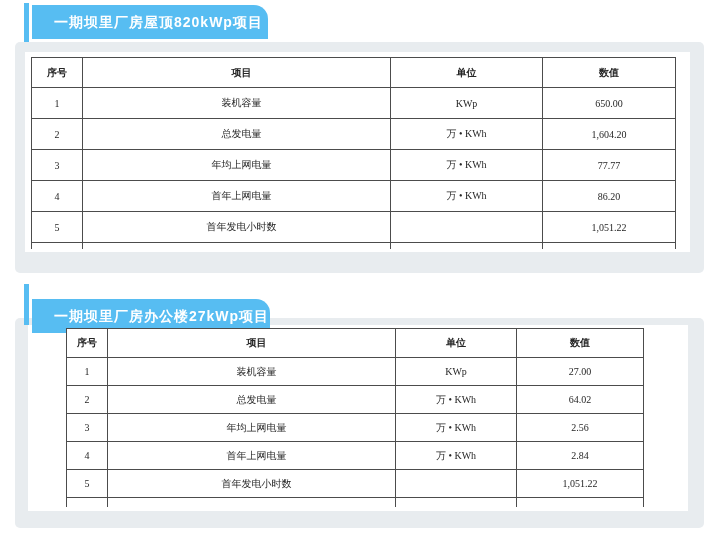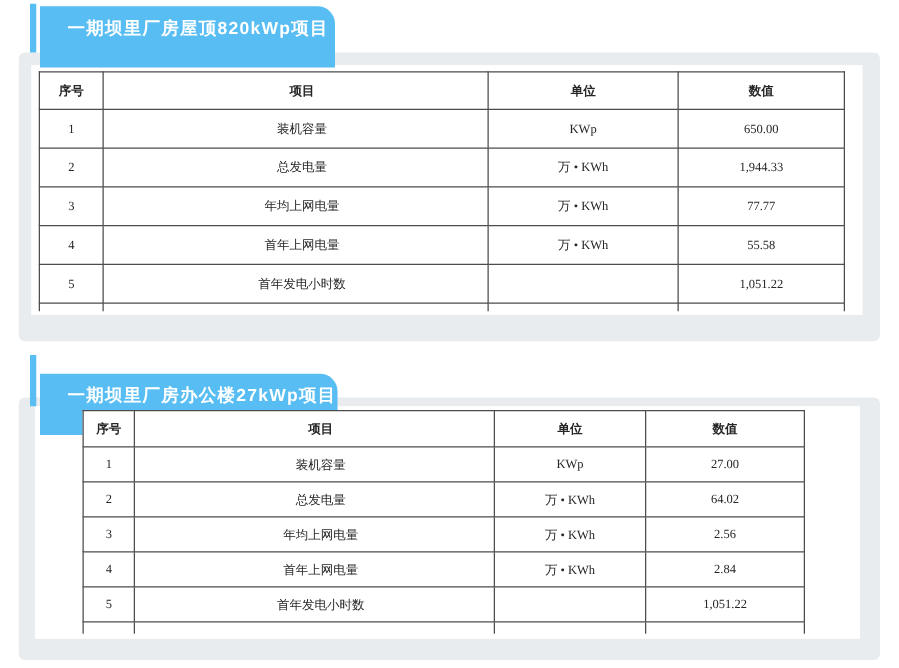--- a/index.html
+++ b/index.html
@@ -6,21 +6,21 @@
   body{
     width:719px;height:534px;overflow:hidden;position:relative;
     background:#ffffff;
     font-family:"Liberation Serif","DejaVu Serif",serif;
     color:#262626;
   }
   .panel{position:absolute;background:#e8ecef;border-radius:5px;}
   .card{position:absolute;background:#ffffff;}
   .accent-bar{position:absolute;width:5px;background:#57bdf2;}
   .badge{
-    position:absolute;height:49px;line-height:35px;background:#57bdf2;
+    position:absolute;height:34px;line-height:35px;background:#57bdf2;
     border-radius:0 14px 0 0;color:#ffffff;
     font-family:"Liberation Sans","DejaVu Sans",sans-serif;
     font-weight:bold;font-size:14px;letter-spacing:1px;
     padding-left:22px;box-sizing:border-box;white-space:nowrap;
   }
   table{border-collapse:collapse;table-layout:fixed;position:absolute;background:#ffffff;}
   td,th{
     border:1px solid #4c4c4c;font-size:10px;font-weight:normal;
     padding:0;text-align:center;overflow:hidden;white-space:nowrap;
     box-sizing:border-box;
@@ -66,33 +66,33 @@
   <tr>
     <td>1</td>
     <td class="col-item">装机容量</td>
     <td>KWp</td>
     <td>650.00</td>
   </tr>
   <tr>
     <td>2</td>
     <td class="col-item">总发电量</td>
     <td>万 • KWh</td>
-    <td>1,944.33</td>
+    <td>1,604.20</td>
   </tr>
   <tr>
     <td>3</td>
     <td class="col-item">年均上网电量</td>
     <td>万 • KWh</td>
     <td>77.77</td>
   </tr>
   <tr>
     <td>4</td>
     <td class="col-item">首年上网电量</td>
     <td>万 • KWh</td>
-    <td>55.58</td>
+    <td>86.20</td>
   </tr>
   <tr>
     <td>5</td>
     <td class="col-item">首年发电小时数</td>
     <td></td>
     <td>1,051.22</td>
   </tr>
   <tr class="stub">
     <td></td>
         <td></td>

